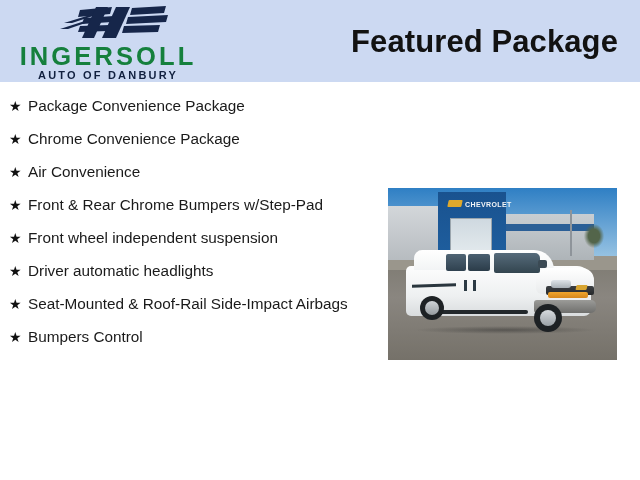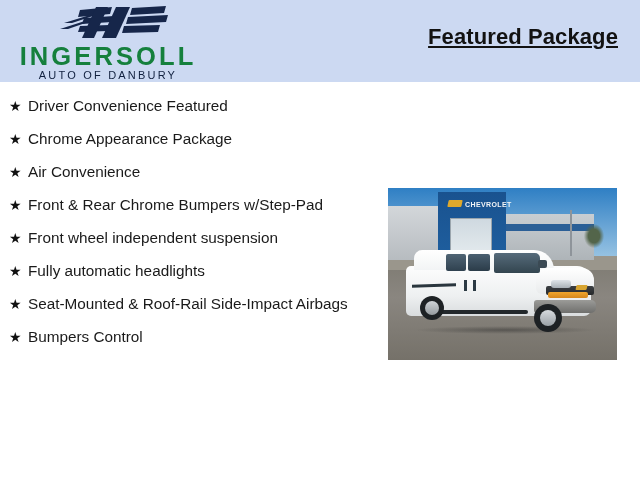--- a/index.html
+++ b/index.html
@@ -51,37 +51,36 @@
     color: #15803d;
     line-height: 1;
   }
 
   #brand-tagline {
     position: absolute;
     left: 0px; top: 68px;
     width: 200px;
     text-align: center;
     font-size: 11px;
-    font-weight: normal;
+    font-weight: bold;
     letter-spacing: 2.2px;
     color: #11203f;
     line-height: 1;
   }
 
   
   #header-title {
     position: absolute;
     right: 22px;
     top: 24px;
-    font-size: 22px;
+    font-size: 31px;
     font-weight: bold;
     color: #121212;
     letter-spacing: 0.1px;
     white-space: nowrap;
-    text-decoration: underline;
   }
 
   
   #feature-list {
     position: absolute;
     left: 0; top: 82px;
     width: 380px;
   }
 
   .feature-item {
@@ -336,47 +335,47 @@
     <div id="brand-tagline">AUTO OF DANBURY</div>
   </div>
 
   <div id="header-title">Featured Package</div>
 </div>
 
 <div id="feature-list">
 
   <div class="feature-item">
     <span class="bullet-star">★</span>
-    <span class="feature-text">Driver Convenience Featured</span>
-  </div>
-
-  <div class="feature-item">
-    <span class="bullet-star">★</span>
-    <span class="feature-text">Chrome Appearance Package</span>
+    <span class="feature-text">Package Convenience Package</span>
+  </div>
+
+  <div class="feature-item">
+    <span class="bullet-star">★</span>
+    <span class="feature-text">Chrome Convenience Package</span>
   </div>
 
   <div class="feature-item">
     <span class="bullet-star">★</span>
     <span class="feature-text">Air Convenience</span>
   </div>
 
   <div class="feature-item">
     <span class="bullet-star">★</span>
     <span class="feature-text">Front &amp; Rear Chrome Bumpers
 w/Step-Pad</span>
   </div>
 
   <div class="feature-item">
     <span class="bullet-star">★</span>
     <span class="feature-text">Front wheel independent suspension</span>
   </div>
 
   <div class="feature-item">
     <span class="bullet-star">★</span>
-    <span class="feature-text">Fully automatic headlights</span>
+    <span class="feature-text">Driver automatic headlights</span>
   </div>
 
   <div class="feature-item">
     <span class="bullet-star">★</span>
     <span class="feature-text">Seat-Mounted &amp; Roof-Rail Side-Impact
 Airbags</span>
   </div>
 
   <div class="feature-item">
     <span class="bullet-star">★</span>

